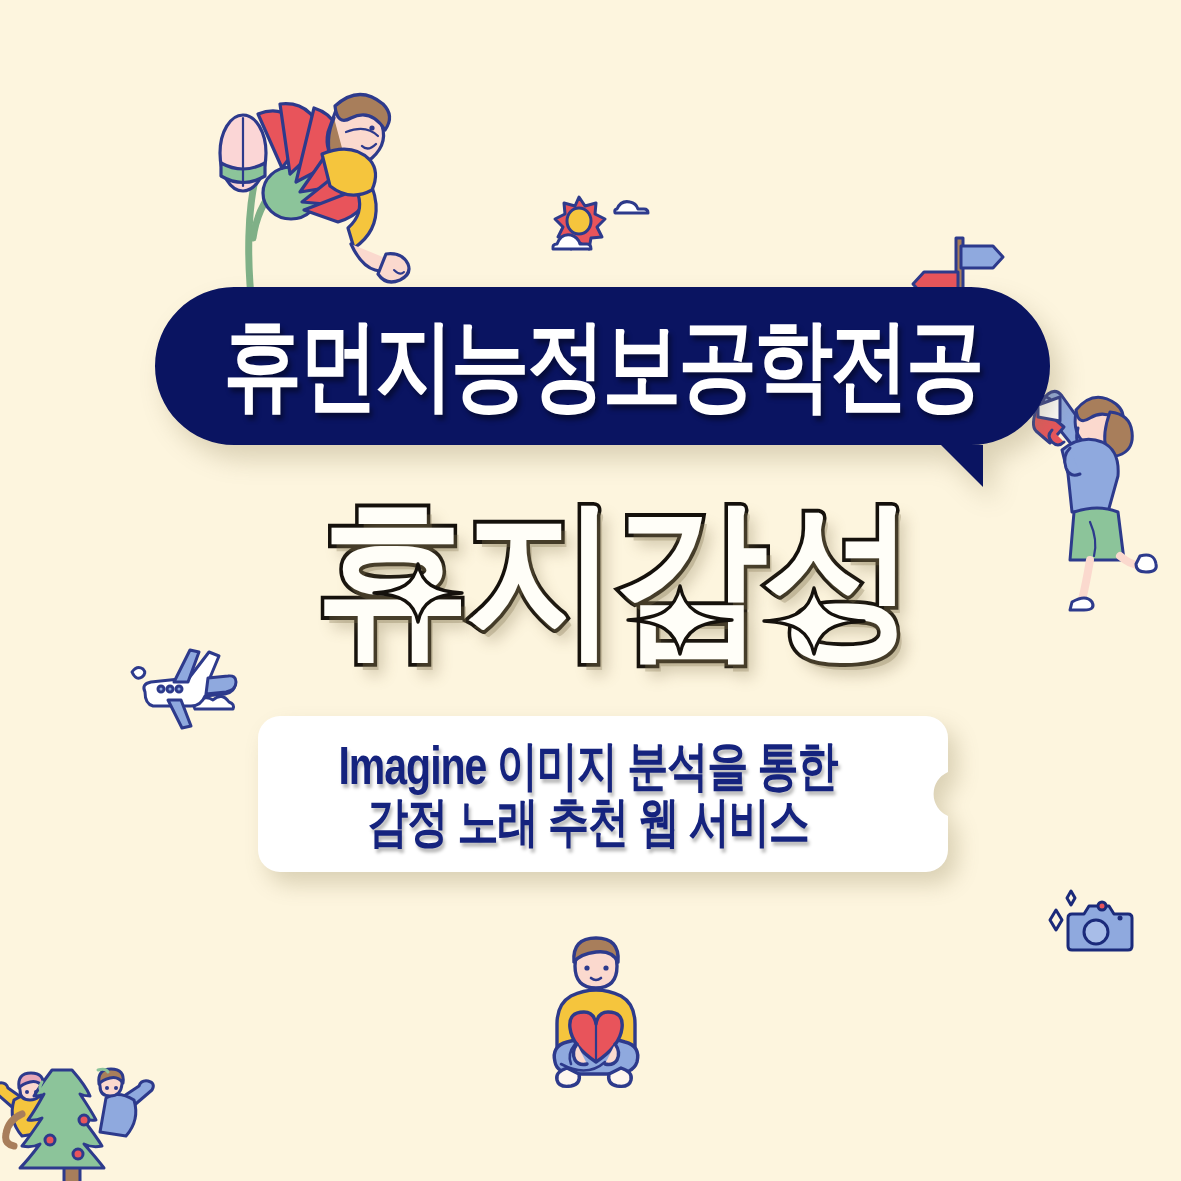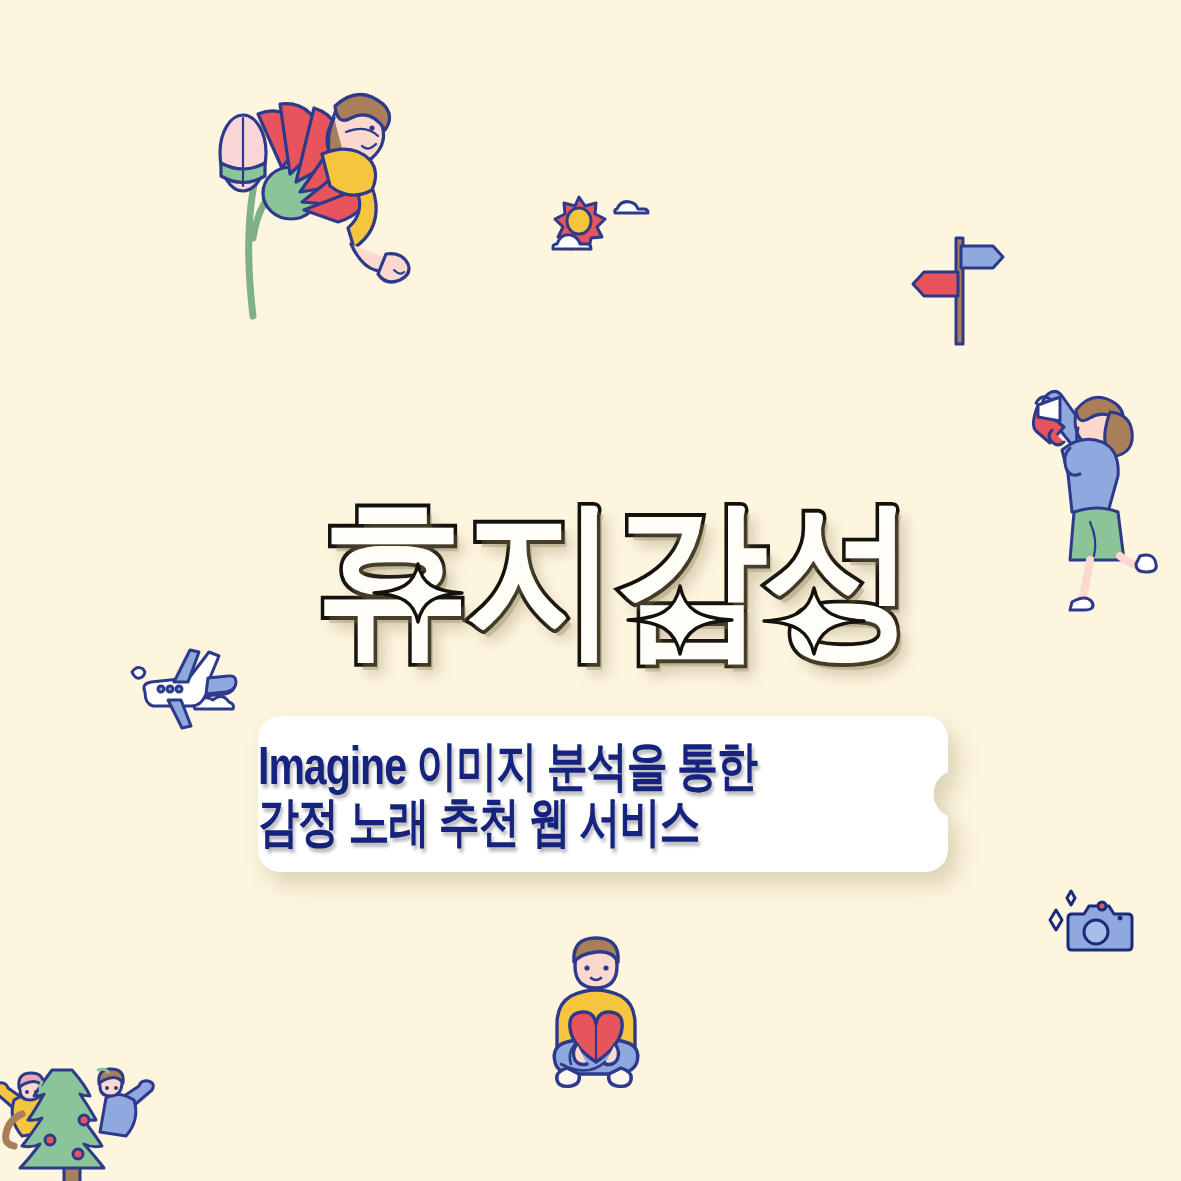--- a/index.html
+++ b/index.html
@@ -136,21 +136,21 @@
   #subtitle-card { position: absolute; inset: 0; }
   #subtitle-card .cshape { fill: #FFFFFF; }
   #subtitle-text {
     position: absolute;
     left: 0;
     top: 0;
     width: 660px;
     height: 156px;
     display: flex;
     flex-direction: column;
-    align-items: flex-start;
+    align-items: center;
     justify-content: center;
     color: #15237E;
     font-family: "Liberation Sans", "DejaVu Sans", sans-serif;
     font-weight: 700;
     font-size: 41px;
     line-height: 1.03;
     letter-spacing: -1px;
     white-space: nowrap;
     text-shadow: 2px 3px 3px rgba(0,0,0,.28);
   }
@@ -317,20 +317,33 @@
                  q6 -10 18 -26 z" fill="#8CC49A"></path>
         <circle cx="92" cy="78" r="5" fill="#E8545B"></circle>
         <circle cx="58" cy="98" r="5" fill="#E8545B"></circle>
         <circle cx="86" cy="112" r="5" fill="#E8545B"></circle>
         <path d="M50 40 q-4 6 0 10" stroke="#8CC49A" stroke-width="3"></path>
         <path d="M106 28 q8 -2 10 2" stroke="#8CC49A" stroke-width="3"></path>
       </g>
     </svg>
   </div>
 
+  <div id="banner-wrap">
+    <div id="banner-shadow">
+      <svg viewBox="0 0 895 200" preserveAspectRatio="none">
+        <path class="bshape" d="M79 0 H816 A79 79 0 0 1 816 158 H828 L828 200 L786 158 H79 A79 79 0 0 1 79 0 Z"></path>
+      </svg>
+    </div>
+    <div id="banner-body">
+      <svg viewBox="0 0 895 200" preserveAspectRatio="none">
+        <path class="bshape" d="M79 0 H816 A79 79 0 0 1 816 158 H828 L828 200 L786 158 H79 A79 79 0 0 1 79 0 Z"></path>
+      </svg>
+    </div>
+    <div id="banner-text">휴먼지능정보공학전공</div>
+  </div>
 
   <div id="title-row">
     <div id="title-text">휴지감성</div>
   </div>
 
   <div class="sparkle" id="sparkle-1">
     <svg viewBox="0 0 92 62">
       <path d="M46 2 C50 22 62 29 90 31 C62 33 50 40 46 60 C42 40 30 33 2 31 C30 29 42 22 46 2 Z" fill="#FFFEF8" stroke="#15110C" stroke-width="3.4" stroke-linejoin="round"></path>
     </svg>
   </div>

